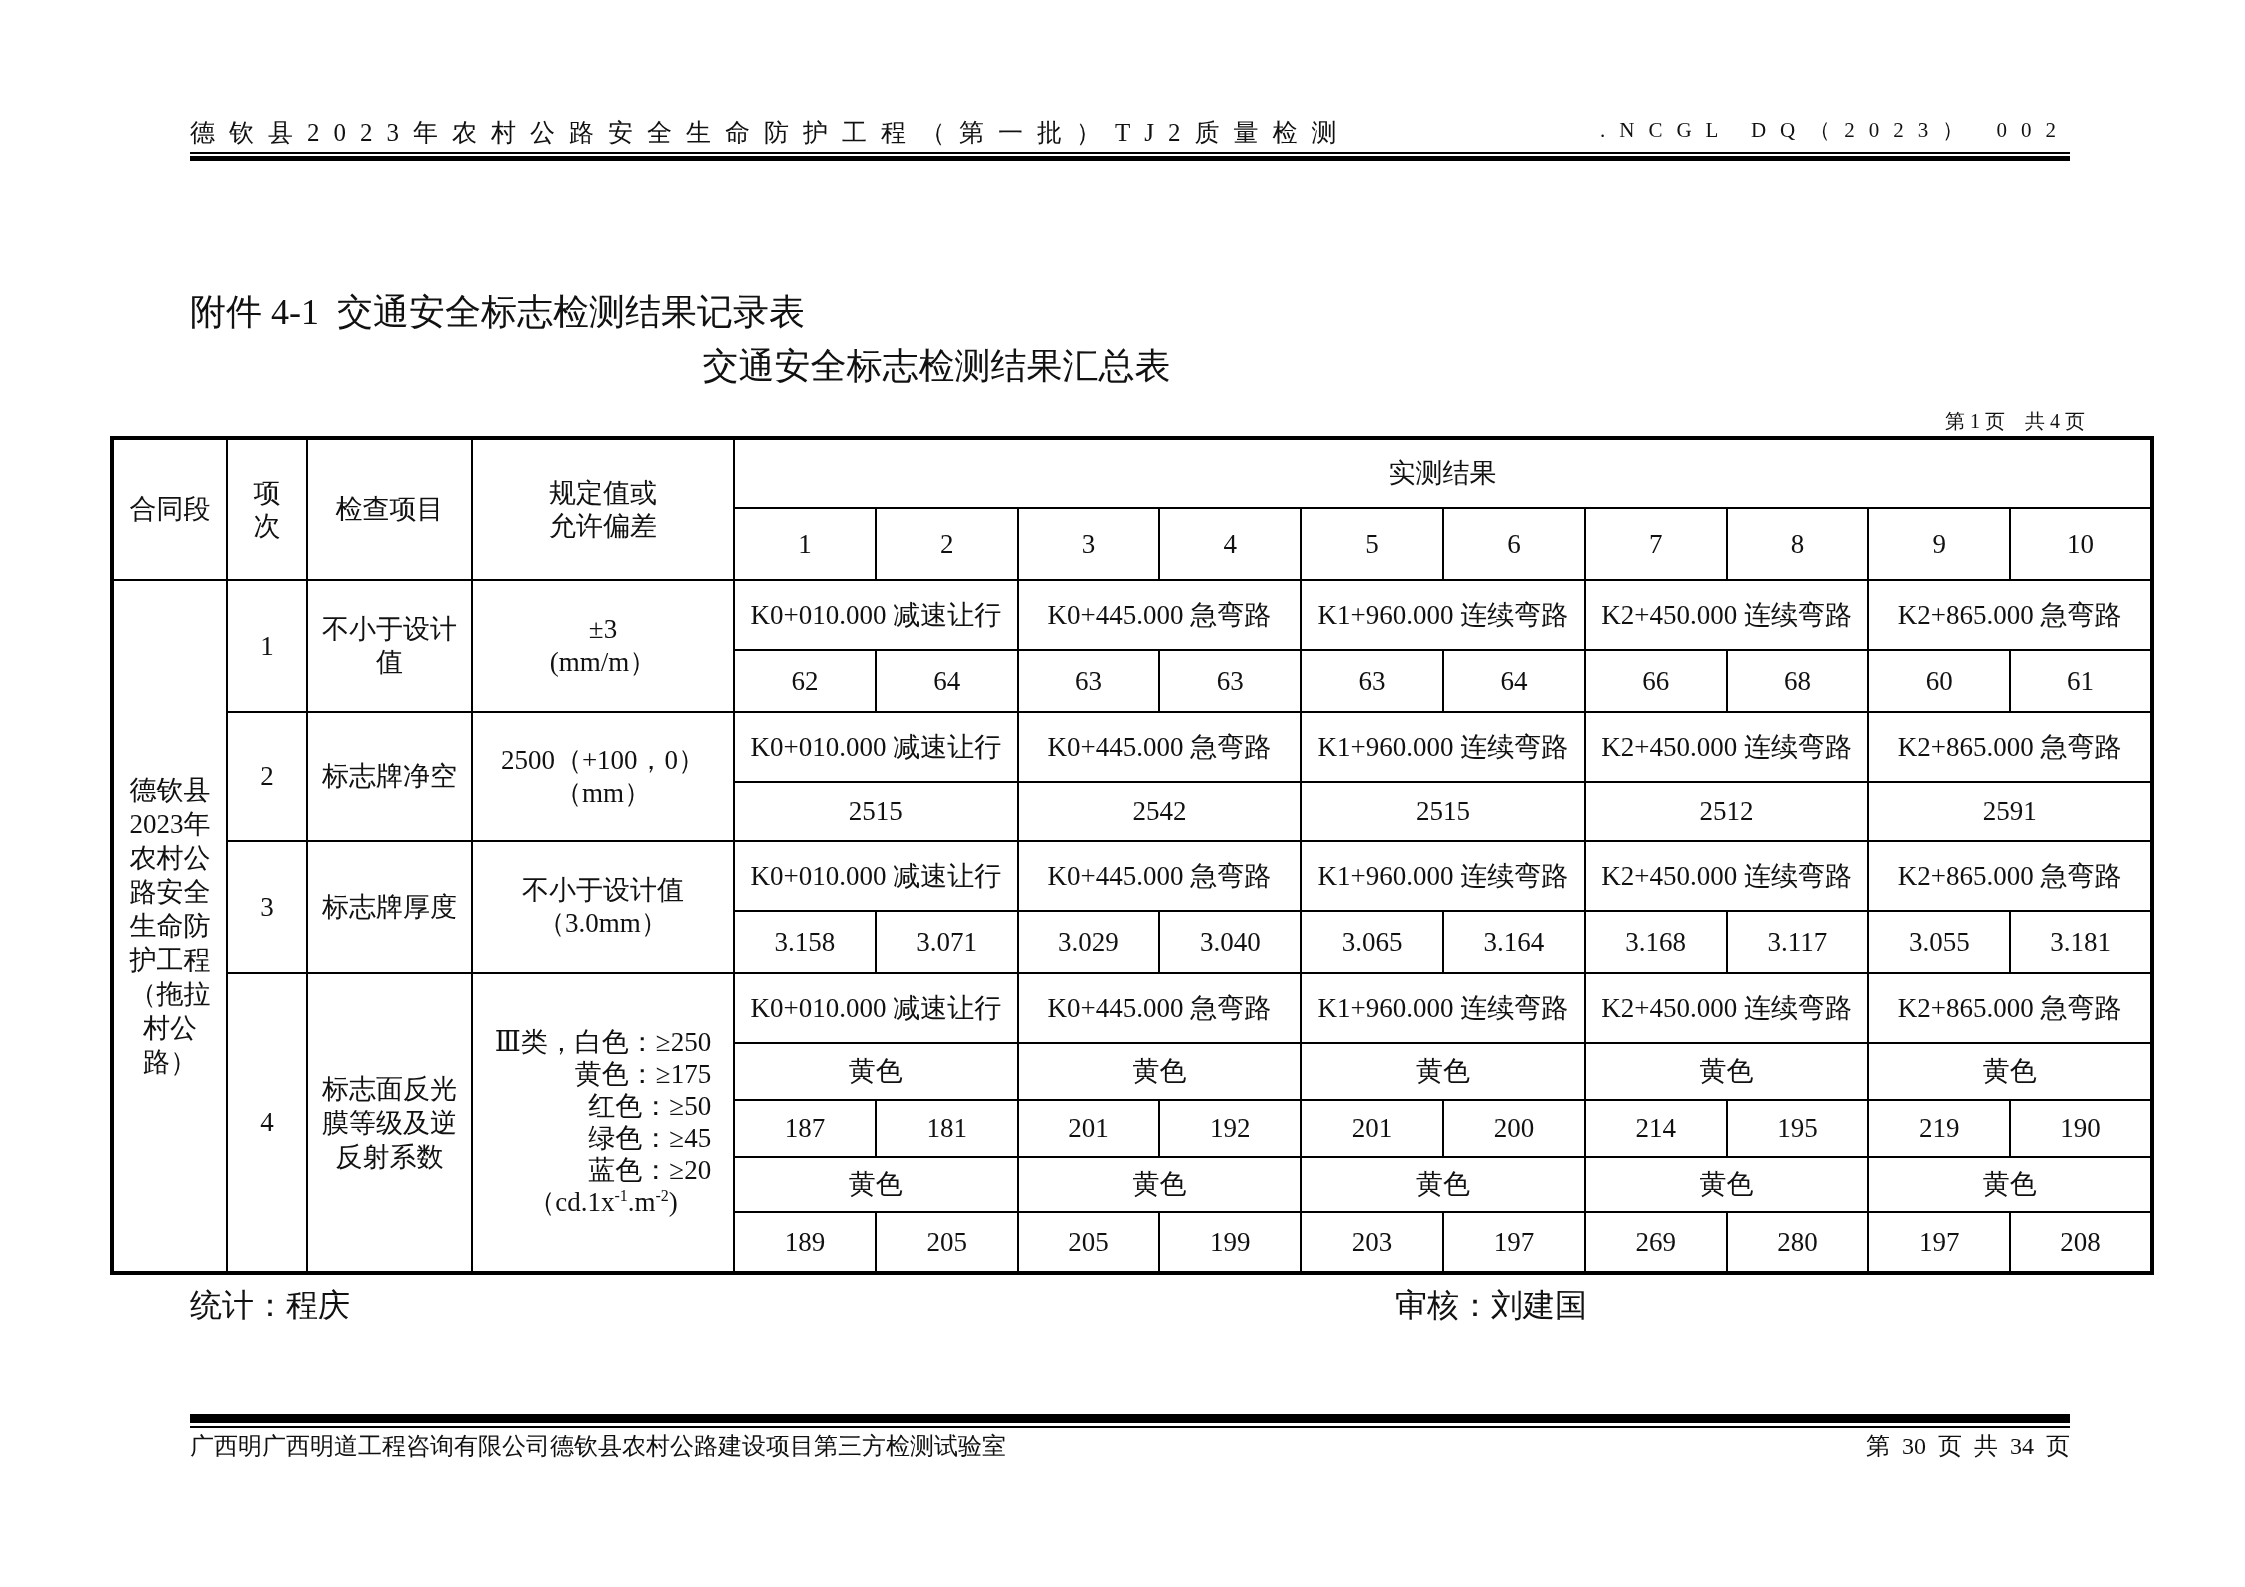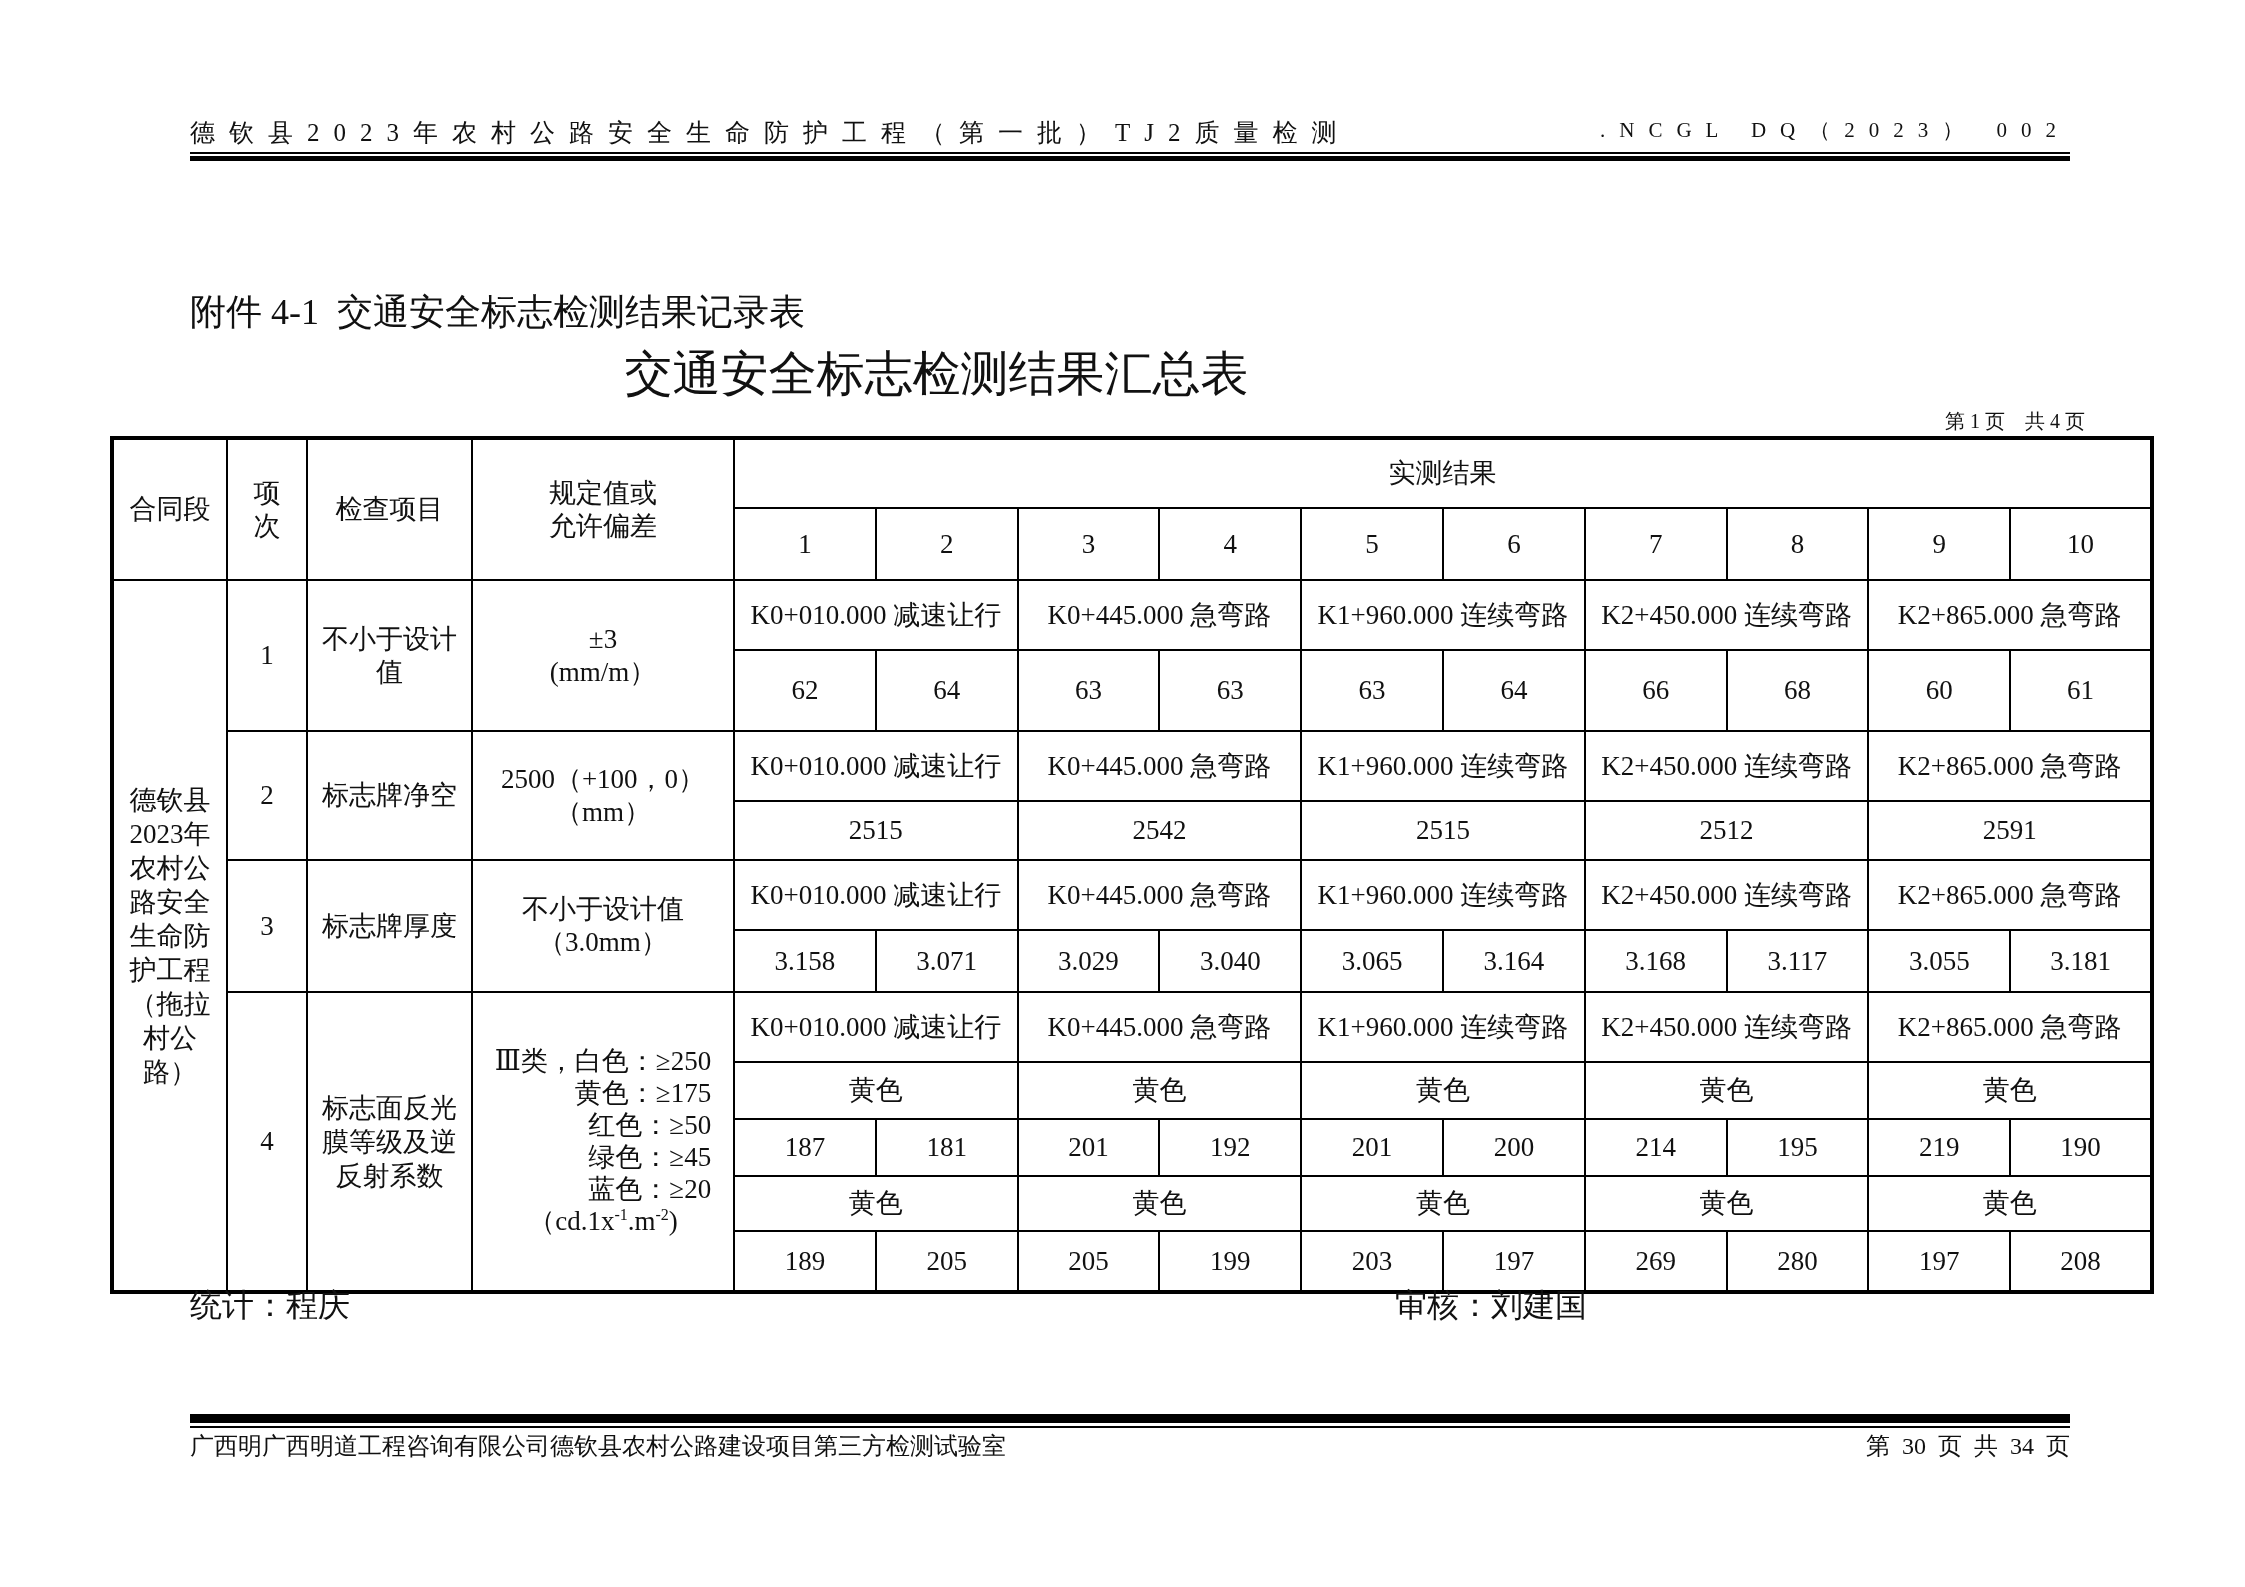--- a/index.html
+++ b/index.html
@@ -6,21 +6,21 @@
     html, body { width: 2245px; height: 1587px; background: #ffffff; overflow: hidden; }
     body { position: relative; font-family: "Liberation Serif", "DejaVu Serif", serif; color: #111; }
 
     .page-header { position: absolute; left: 190px; top: 116px; width: 1880px; height: 36px; }
     .page-header .left { position: absolute; left: 0; top: 0; font-size: 25px; letter-spacing: 14px; white-space: nowrap; }
     .page-header .right { position: absolute; right: 0; top: 0; font-size: 21px; letter-spacing: 14px; white-space: nowrap; }
     .rule-thin { position: absolute; left: 190px; width: 1880px; background: #000; }
 
     .attach-title { position: absolute; left: 190px; top: 288px; font-size: 36px; white-space: nowrap; }
     .attach-title b { font-weight: normal; }
-    .table-title { position: absolute; left: 0; width: 1873px; top: 342px; text-align: center; font-size: 48px; }
+    .table-title { position: absolute; left: 0; width: 1873px; top: 342px; text-align: center; font-size: 36px; }
     .page-count { position: absolute; right: 160px; top: 408px; font-size: 20px; white-space: nowrap; }
 
     table.grid { position: absolute; left: 110px; top: 436px; width: 2040px; border-collapse: collapse; border: 4px solid #000; table-layout: fixed; }
     table.grid td { border: 2px solid #000; text-align: center; vertical-align: middle; font-size: 27px; line-height: 33px; padding: 0 4px; }
     .stake { font-size: 27px; }
     .spec-list { display: inline-block; text-align: right; line-height: 32px; }
     .spec-list .unit { text-align: center; }
     sup { font-size: 16px; vertical-align: super; line-height: 0; }
 
     .signer { position: absolute; top: 1284px; font-size: 32px; font-family: "DejaVu Sans", sans-serif; white-space: nowrap; }
@@ -90,21 +90,21 @@
     <td rowspan="13" style="padding:0 12px;line-height:34px;">德钦县2023年农村公路安全生命防护工程（拖拉村公路）</td>
     <td rowspan="2">1</td>
     <td rowspan="2">不小于设计值</td>
     <td rowspan="2"><span>±3</span><br><span>(mm/m）</span></td>
     <td colspan="2" class="stake">K0+010.000 减速让行</td>
     <td colspan="2" class="stake">K0+445.000 急弯路</td>
     <td colspan="2" class="stake">K1+960.000 连续弯路</td>
     <td colspan="2" class="stake">K2+450.000 连续弯路</td>
     <td colspan="2" class="stake">K2+865.000 急弯路</td>
   </tr>
-  <tr style="height:81px">
+  <tr style="height:62px">
     <td>62</td>
     <td>64</td>
     <td>63</td>
     <td>63</td>
     <td>63</td>
     <td>64</td>
     <td>66</td>
     <td>68</td>
     <td>60</td>
     <td>61</td>

